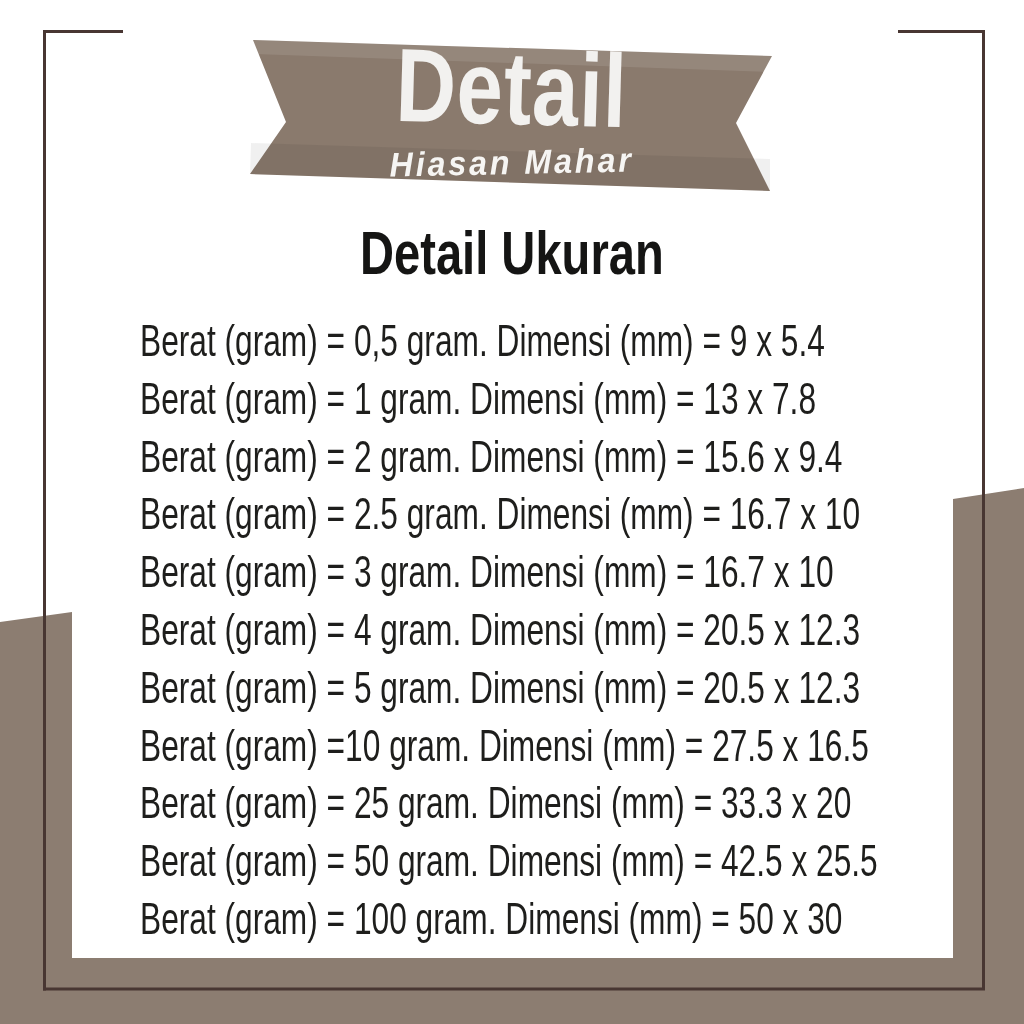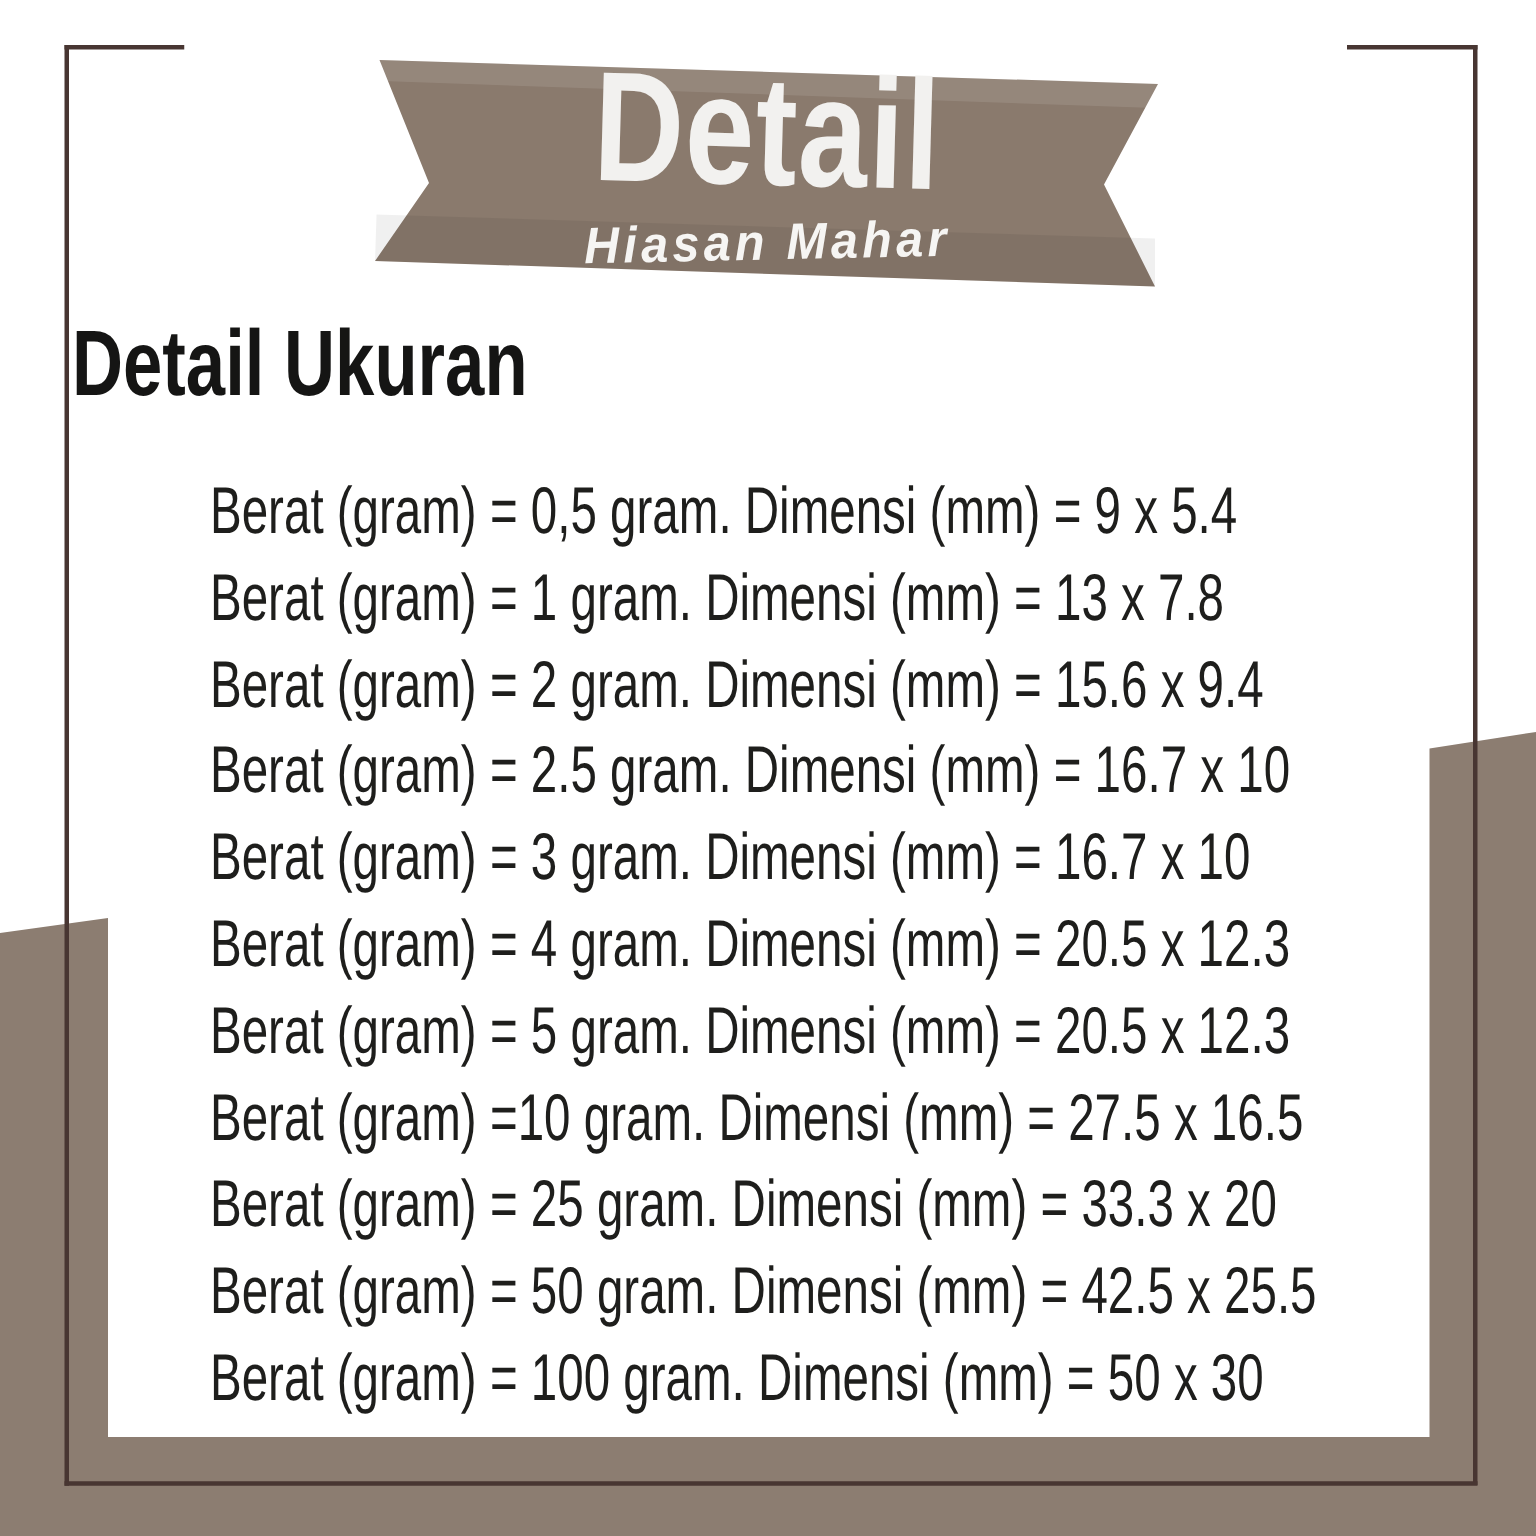--- a/index.html
+++ b/index.html
@@ -19,21 +19,21 @@
   }
   .ribbon-subtitle-wrap{
     position:absolute;left:0;right:0;top:140px;text-align:center;pointer-events:none;
   }
   .ribbon-subtitle{
     display:inline-block;font-size:34px;line-height:44px;font-weight:bold;font-style:italic;
     color:#f6f5f3;letter-spacing:3px;
     transform:rotate(-1.2deg) scaleX(0.95);transform-origin:center;
   }
   .heading-wrap{
-    position:absolute;left:0;right:0;top:212px;text-align:left;
+    position:absolute;left:0;right:0;top:222px;text-align:center;
   }
   .heading{
     display:inline-block;font-size:62px;line-height:62px;font-weight:bold;
     color:#151514;letter-spacing:0px;
     transform:scaleX(0.76);transform-origin:center;
   }
   .size-list{
     position:absolute;left:140px;top:312px;
     transform:scaleX(0.72);transform-origin:left top;
   }

